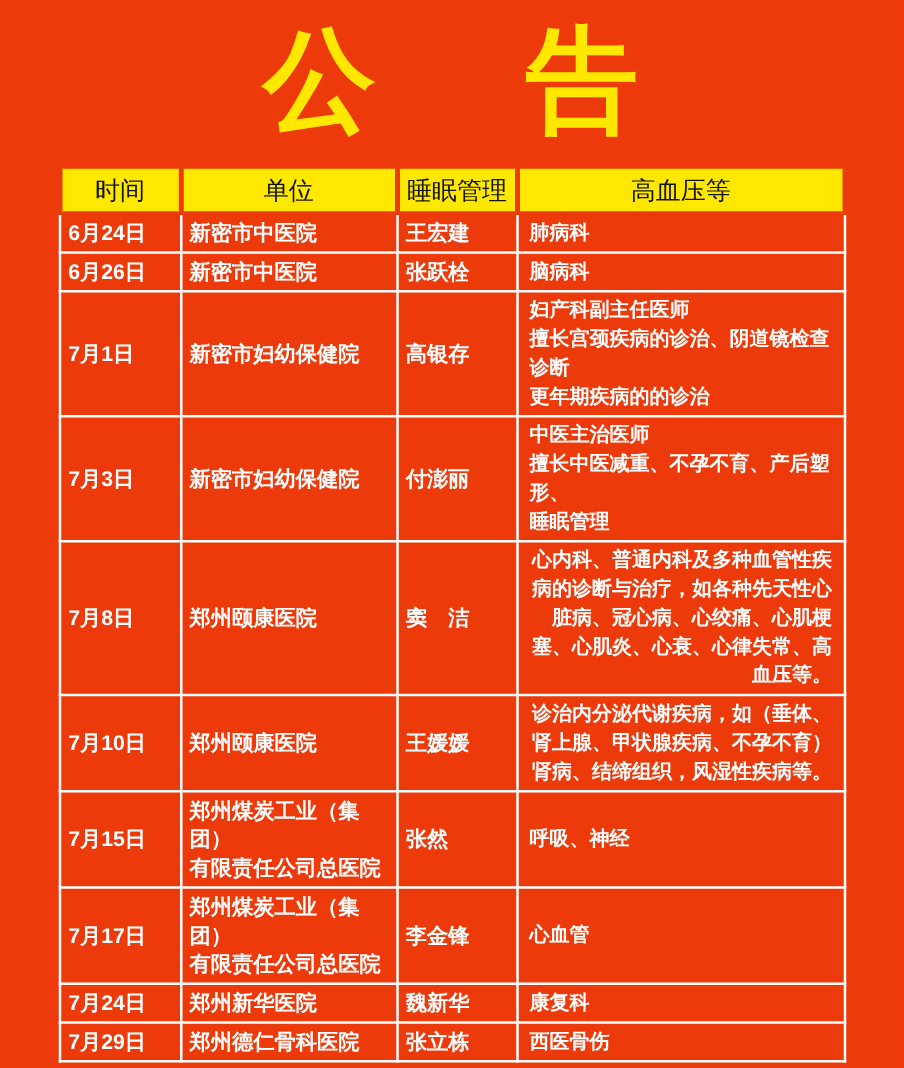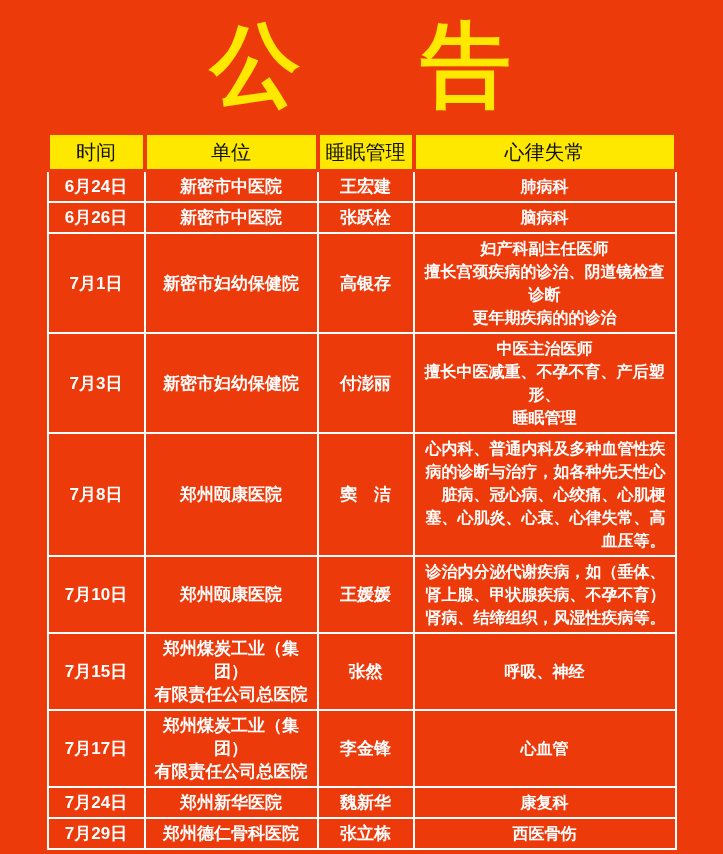--- a/index.html
+++ b/index.html
@@ -43,21 +43,20 @@
     border: 3px solid var(--bg);
     border-left-width: 4px;
     border-right-width: 4px;
     height: 37px;
     padding: 2px 0;
   }
   table.schedule td {
     border: 2px solid var(--white);
     color: var(--white);
     font-weight: bold;
-    text-align: center;
     vertical-align: middle;
     white-space: pre-line;
     font-size: 17px;
     line-height: 23px;
     padding: 3px 6px;
   }
   table.schedule td.specialty-cell { font-size: 16px; padding: 3px 9px; }
   table.schedule td.align-left { text-align: right; }
 </style>
 </head>
@@ -72,21 +71,21 @@
       <col style="width:97px">
       <col style="width:173px">
       <col style="width:96px">
       <col style="width:262px">
     </colgroup>
     <thead>
       <tr>
         <th>时间</th>
         <th>单位</th>
         <th>睡眠管理</th>
-        <th>心律失常</th>
+        <th>高血压等</th>
       </tr>
     </thead>
     <tbody>
         <tr>
           <td class="date-cell">6月24日</td>
           <td class="unit-cell">新密市中医院</td>
           <td class="expert-cell">王宏建</td>
           <td class="specialty-cell">肺病科</td>
         </tr>
         <tr>

